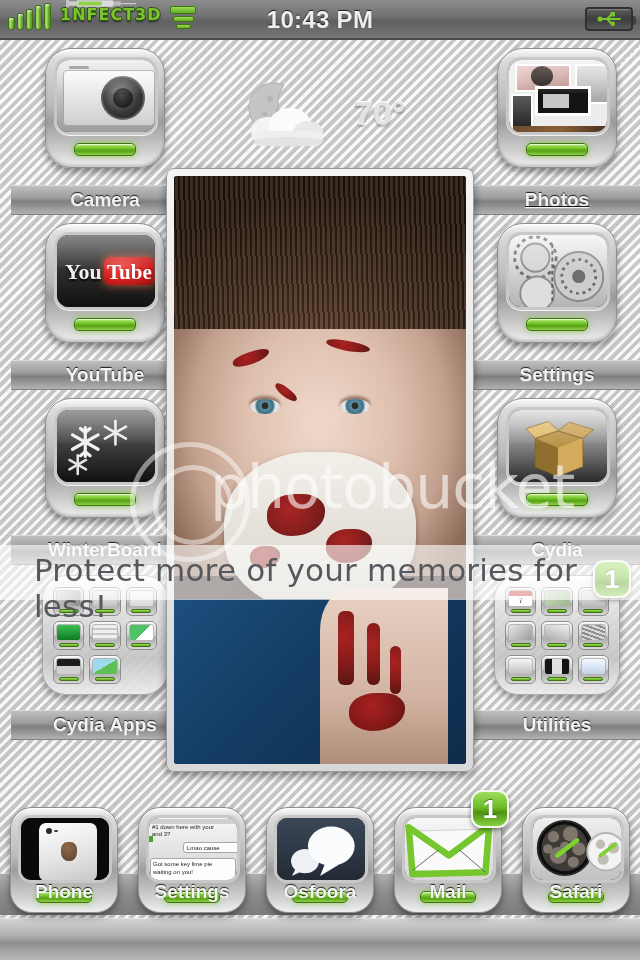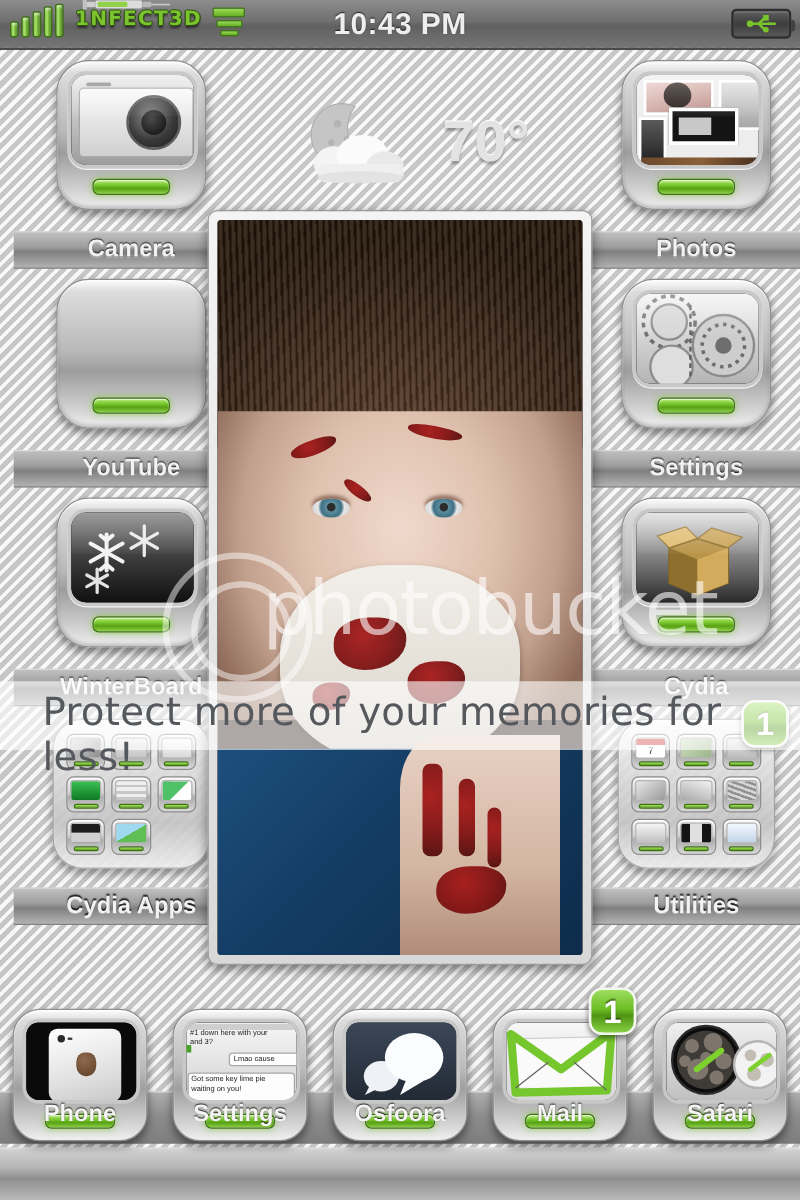--- a/index.html
+++ b/index.html
@@ -186,21 +186,21 @@
     line-height: 34px; text-align: center;
     text-shadow: 0 -1px 1px rgba(0,0,0,.45);
   }
 
   
   #weather {
     position: absolute; left: 232px; top: 70px; width: 200px; height: 86px;
     z-index: 5; display: flex; align-items: center; gap: 10px;
   }
   #weather-temp {
-    font-size: 46px; font-weight: bold; color: #e3e3e3;
+    font-size: 34px; font-weight: bold; color: #e3e3e3;
     text-shadow: 0 2px 2px rgba(0,0,0,.28), 0 -1px 0 #ffffff;
   }
 
   
   #photo-frame {
     position: absolute; left: 166px; top: 168px;
     width: 308px; height: 604px;
     border-radius: 8px;
     background: linear-gradient(180deg, #f4f4f4, #d8d8d8);
     border: 1px solid #9a9a9a;
@@ -422,26 +422,33 @@
             <div style="position:absolute;left:26px;top:26px;width:56px;height:30px;background:#141414;border:3px solid #fff;"></div>
             <div style="position:absolute;left:34px;top:34px;width:26px;height:14px;background:#c8c8c8;"></div>
             <div style="position:absolute;left:4px;top:66px;width:94px;height:10px;background:linear-gradient(90deg,#6d4a2c,#8b6038,#4a3020);"></div>
             <div class="gloss"></div>
           </div>
           <div class="led"></div>
         </div>
       </div>
       <div class="icon-label-band" style="top:145px;"></div>
       <div class="icon-label col-left" style="top:145px;">Camera</div>
-      <div class="icon-label col-right" style="top:145px;">Photos</div>
+      <div class="icon-label col-right" style="top:145px;text-decoration:underline;">Photos</div>
     </div>
 
     <div class="row">
       <div class="cell col-left">
         <div class="icon-outer">
+          <div class="icon-screen">
+            <div class="fill" style="background:linear-gradient(180deg,#4a4a4a,#111);"></div>
+            <div style="position:absolute;left:8px;top:24px;font-size:22px;font-weight:bold;color:#f0f0f0;font-family:'Liberation Serif',serif;text-shadow:0 2px 2px #000;">You</div>
+            <div style="position:absolute;left:47px;top:22px;width:50px;height:28px;border-radius:6px;background:radial-gradient(ellipse at 35% 30%,#f04c4c,#cc1b1b 60%,#8c0f0f 100%);box-shadow:0 0 10px rgba(255,110,60,.75);"></div>
+            <div style="position:absolute;left:50px;top:25px;width:44px;font-size:21px;font-weight:bold;color:#fff;font-family:'Liberation Serif',serif;text-align:center;">Tube</div>
+            <div class="gloss"></div>
+          </div>
           <div class="led"></div>
         </div>
       </div>
       <div class="cell col-right">
         <div class="icon-outer">
           <div class="icon-screen">
             <div class="fill" style="background:linear-gradient(180deg,#f2f2f2,#b4b4b4);"></div>
             <svg class="fill" viewBox="0 0 104 78">
               <circle cx="28" cy="24" r="22" fill="none" stroke="#6d6d6d" stroke-width="3" stroke-dasharray="4 4"></circle>
               <circle cx="28" cy="24" r="15" fill="#d6d6d6" stroke="#8d8d8d" stroke-width="2"></circle>

